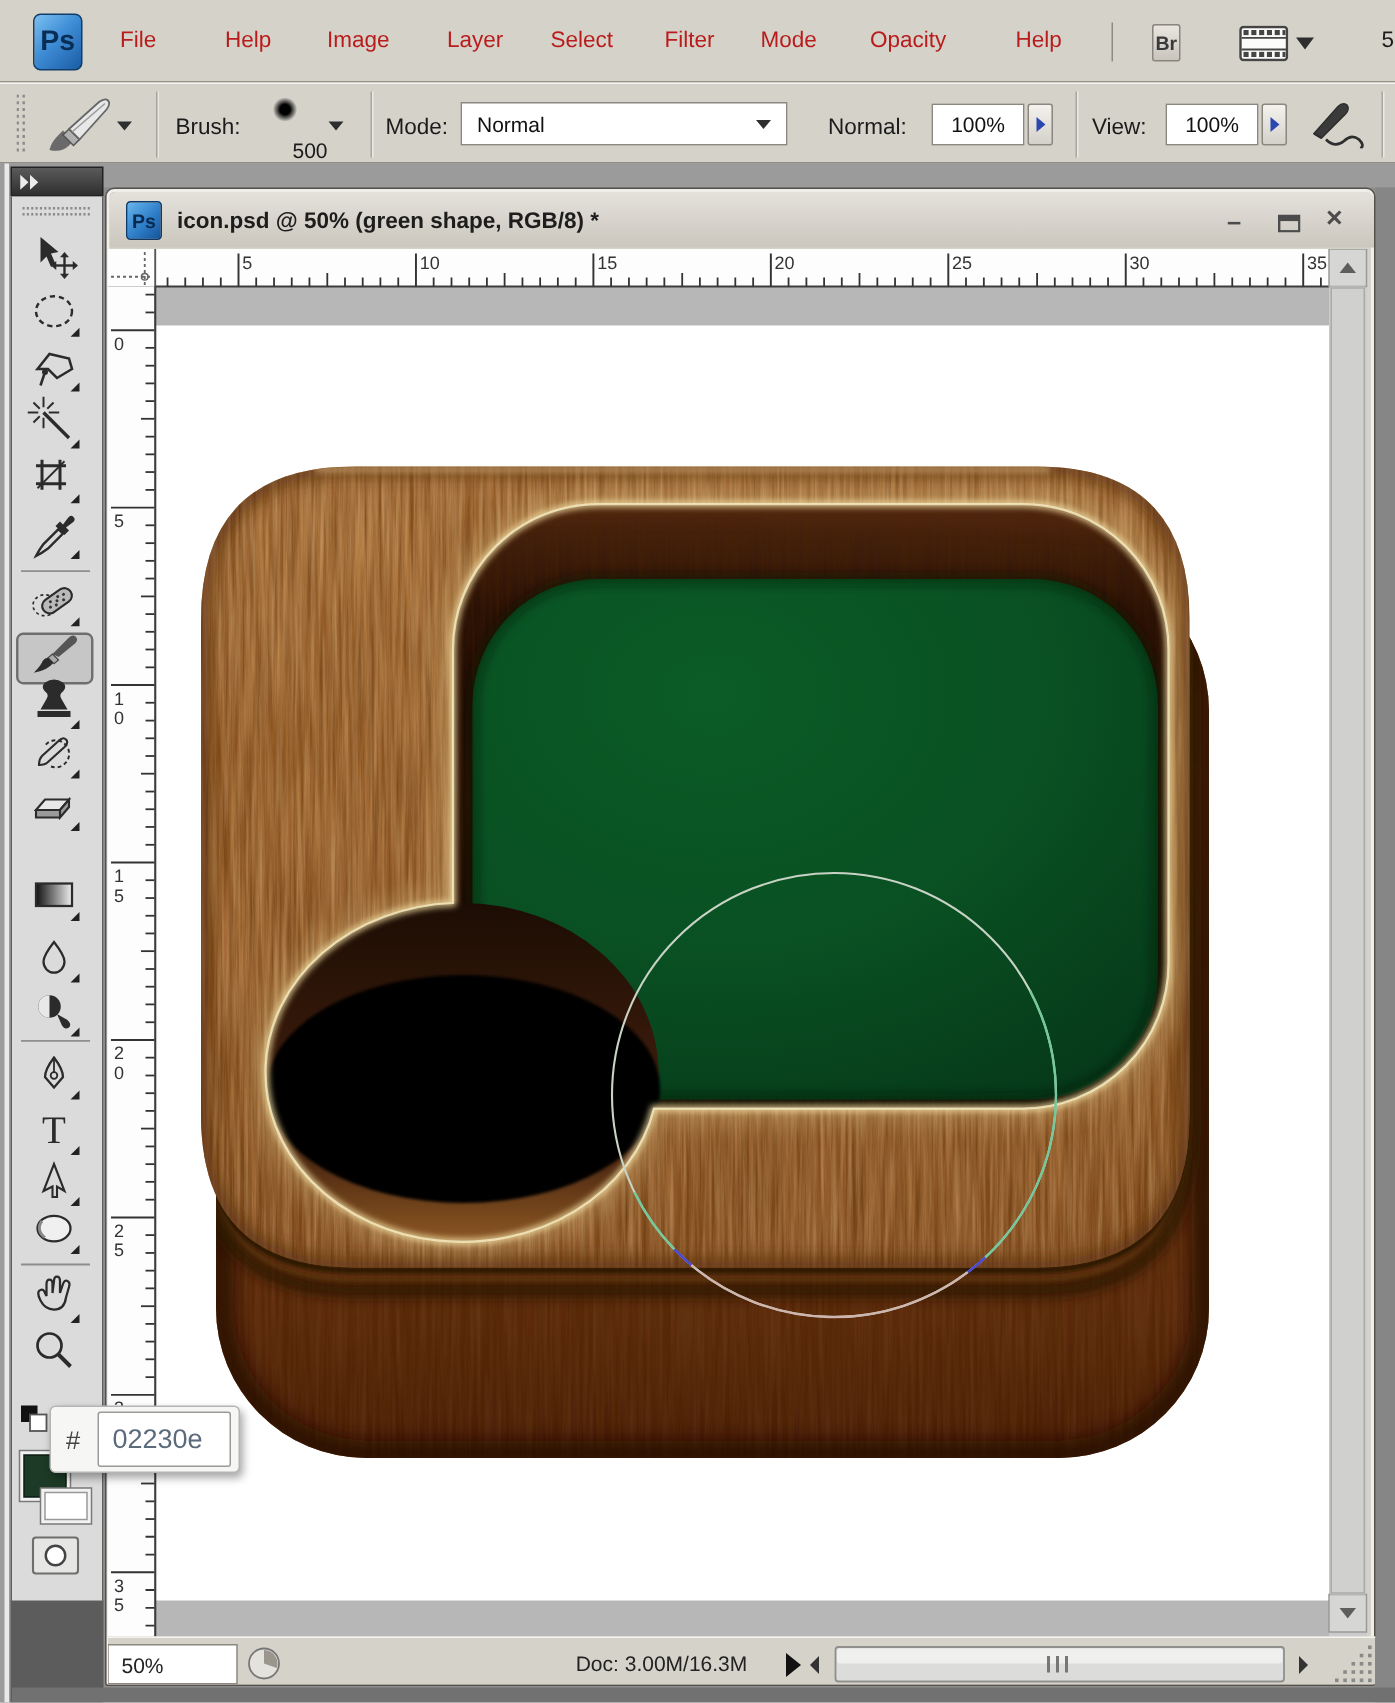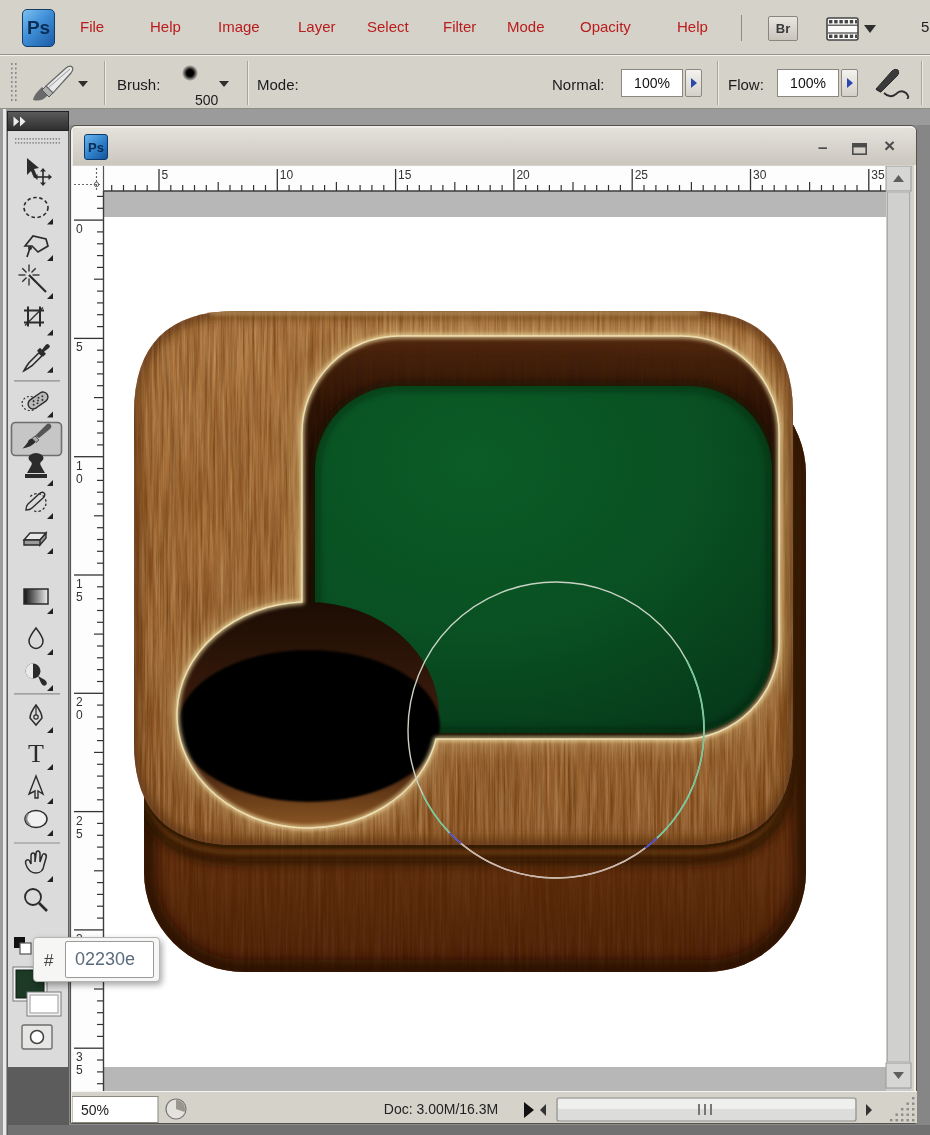--- a/index.html
+++ b/index.html
@@ -8,21 +8,21 @@
 .abs { position:absolute; }
 
 
 #menubar { left:0; top:0; width:930px; height:55px; background:#d5d2ca; border-bottom:1px solid #979288; }
 #pslogo { left:22px; top:9px; width:33px; height:38px; border-radius:5px;
   background:linear-gradient(135deg,#7cc0f2 0%,#3f8ed6 45%,#1a5ca6 100%);
   border:1px solid #123d66; color:#0a2d55; font-weight:bold; font-size:19px;
   display:flex; align-items:center; justify-content:center; }
 .mitem { top:18px; font-size:15px; color:#b91c1c; }
 #msep { left:741px; top:15px; width:1px; height:26px; background:#8f8b84; }
-#brbtn { left:768px; top:16px; width:30px; height:25px; background:linear-gradient(#e9e6e0,#c9c5bd);
+#brbtn { left:768px; top:16px; width:19px; height:25px; background:linear-gradient(#e9e6e0,#c9c5bd);
   border:1px solid #8a867e; border-radius:2px; font-size:13px; color:#3a3a3a; font-weight:bold;
   display:flex; align-items:center; justify-content:center;text-align:center; }
 #filmicon { left:826px; top:17px; width:33px; height:24px; }
 #marrow { left:864px; top:25px; width:0; height:0; border-left:6px solid transparent; border-right:6px solid transparent; border-top:8px solid #2e2e2e; }
 #m5 { left:921px; top:18px; font-size:15px; color:#1b1b1b; }
 
 
 #optbar { left:0; top:55px; width:930px; height:54px; background:#d5d2ca;
   border-top:1px solid #f2f1ed; border-bottom:1px solid #8f8d86; }
 .olabel { font-size:15px; color:#1b1b1b;text-align:right; }
@@ -125,27 +125,30 @@
 </g>
     </svg>
   <div class="abs tri-d" style="left:78px;top:25px"></div>
   <div class="osep abs" style="left:104px"></div>
   <div class="olabel abs" style="left:117px;top:20px">Brush:</div>
   <div class="abs" style="left:182px;top:9px;width:16px;height:16px;border-radius:50%;background:radial-gradient(circle,#000 0%,#000 30%,rgba(0,0,0,0) 72%)"></div>
   <div class="olabel abs" style="left:195px;top:36px;font-size:14px">500</div>
   <div class="abs tri-d" style="left:219px;top:25px"></div>
   <div class="osep abs" style="left:247px"></div>
   <div class="olabel abs" style="left:257px;top:20px">Mode:</div>
+  <div class="ofield abs" style="left:307px;top:12px;width:218px;height:29px;padding-left:10px">Normal
+    <div class="tri-d abs" style="left:196px;top:11px"></div>
+  </div>
   <div class="olabel abs" style="left:552px;top:20px">Normal:</div>
   <div class="ofield abs" style="left:621px;top:13px;width:62px;height:28px;justify-content:center">100%</div>
   <div class="oarr abs" style="left:685px;top:13px;height:28px">
       <div class="tri-r"></div>
     </div>
   <div class="osep abs" style="left:717px"></div>
-  <div class="olabel abs" style="left:728px;top:20px">Flow:</div>
+  <div class="olabel abs" style="left:728px;top:20px">View:</div>
   <div class="ofield abs" style="left:777px;top:13px;width:62px;height:28px;justify-content:center">100%</div>
   <div class="oarr abs" style="left:841px;top:13px;height:28px">
       <div class="tri-r"></div>
     </div>
   <svg class="abs" style="left:872px;top:7px" width="42" height="36" viewBox="0 0 42 36" id="airbrushico">
 <g stroke="#2e2e2e" fill="none">
 <path d="M 4 26 L 20 8 q 3 -3 6 -1 q 2 3 -1 6 L 9 29 Z" fill="#3a3a3a" stroke-width="1"></path>
 <path d="M 4 26 l 5 3" stroke-width="1.5"></path>
 <path d="M 12 30 q 6 6 12 1 q 5 -5 10 -1 q 4 4 1 6" stroke-width="1.8"></path>
 </g>
@@ -296,20 +299,21 @@
 <rect x="19" y="861" width="34" height="24" fill="#f2f2f2" stroke="#7a7a7a" stroke-width="1"></rect>
 <rect x="22" y="864" width="28" height="18" fill="#ffffff" stroke="#999" stroke-width="1"></rect>
 <rect x="14" y="894" width="30" height="24" rx="2" fill="#e6e6e4" stroke="#6e6e6e" stroke-width="1.4"></rect>
 <circle cx="29" cy="906" r="6.5" fill="#fff" stroke="#444" stroke-width="1.6"></circle>
     </svg></div>
 <div id="undertool" class="abs"></div>
 
 <div id="docwin" class="abs">
   <div id="titlebar" class="abs">
     <div id="dpslogo" class="abs">Ps</div>
+    <div id="dtitle" class="abs">icon.psd @ 50% (green shape, RGB/8) *</div>
     <div class="winbtn abs" style="left:745px;top:10px">–</div>
     <svg class="abs" style="left:779px;top:15px" width="15" height="12">
         <rect x="0.8" y="0.8" width="13.4" height="10.4" fill="none" stroke="#4c4c4c" stroke-width="1.6"></rect>
         <rect x="0.8" y="0.8" width="13.4" height="3.6" fill="#4c4c4c"></rect>
       </svg>
     <div class="winbtn abs" style="left:811px;top:7px;font-size:19px">×</div>
   </div>
 
   <svg id="docsvg" class="abs" style="left:1px;top:40px" width="845px" height="957px" viewBox="0 0 845 957">
       <rect x="31" y="25" width="783" height="900" fill="#b7b7b7"></rect>

